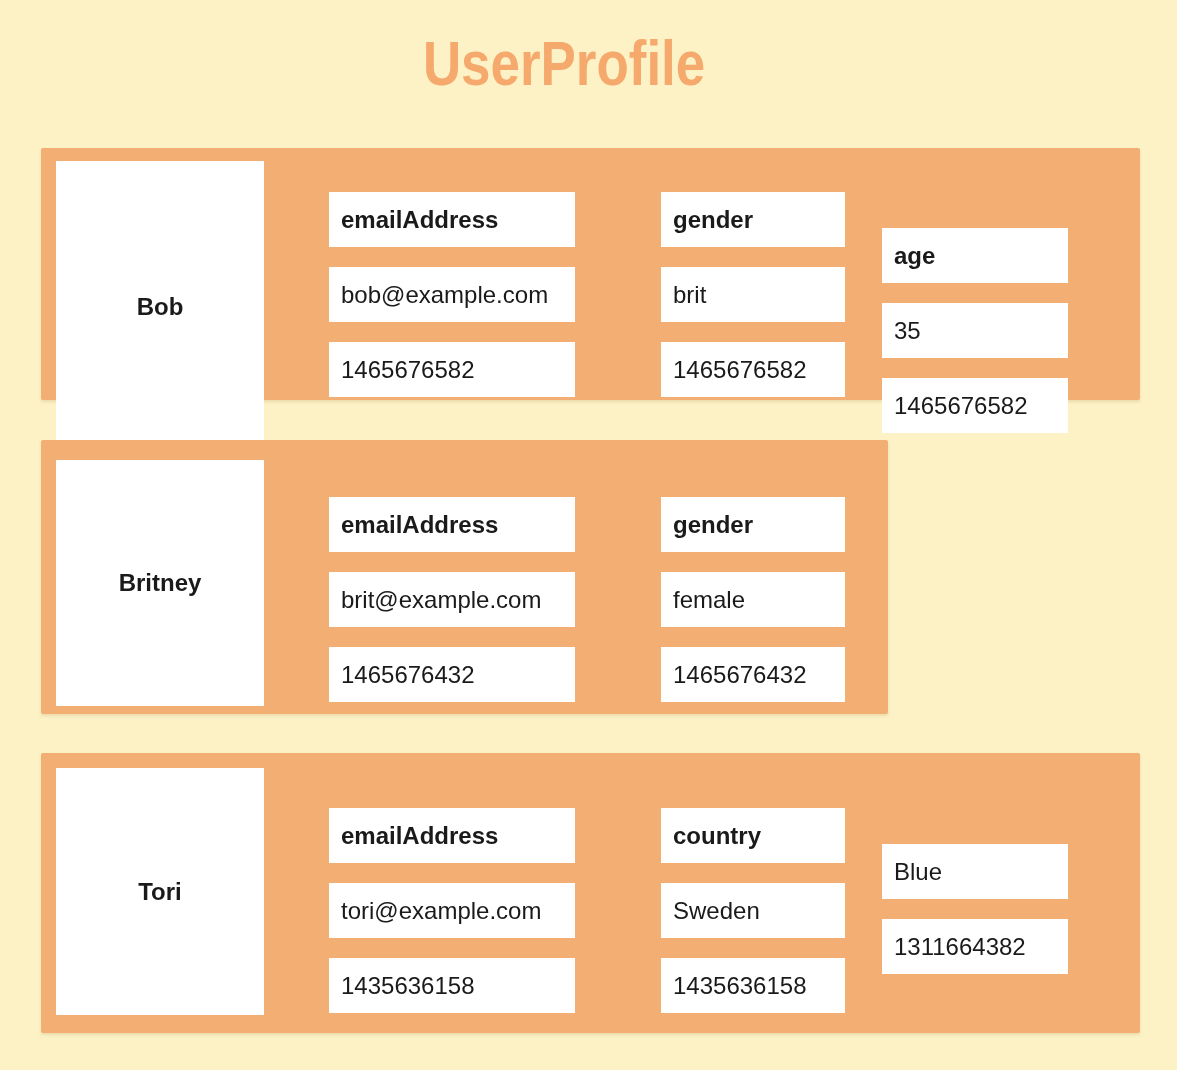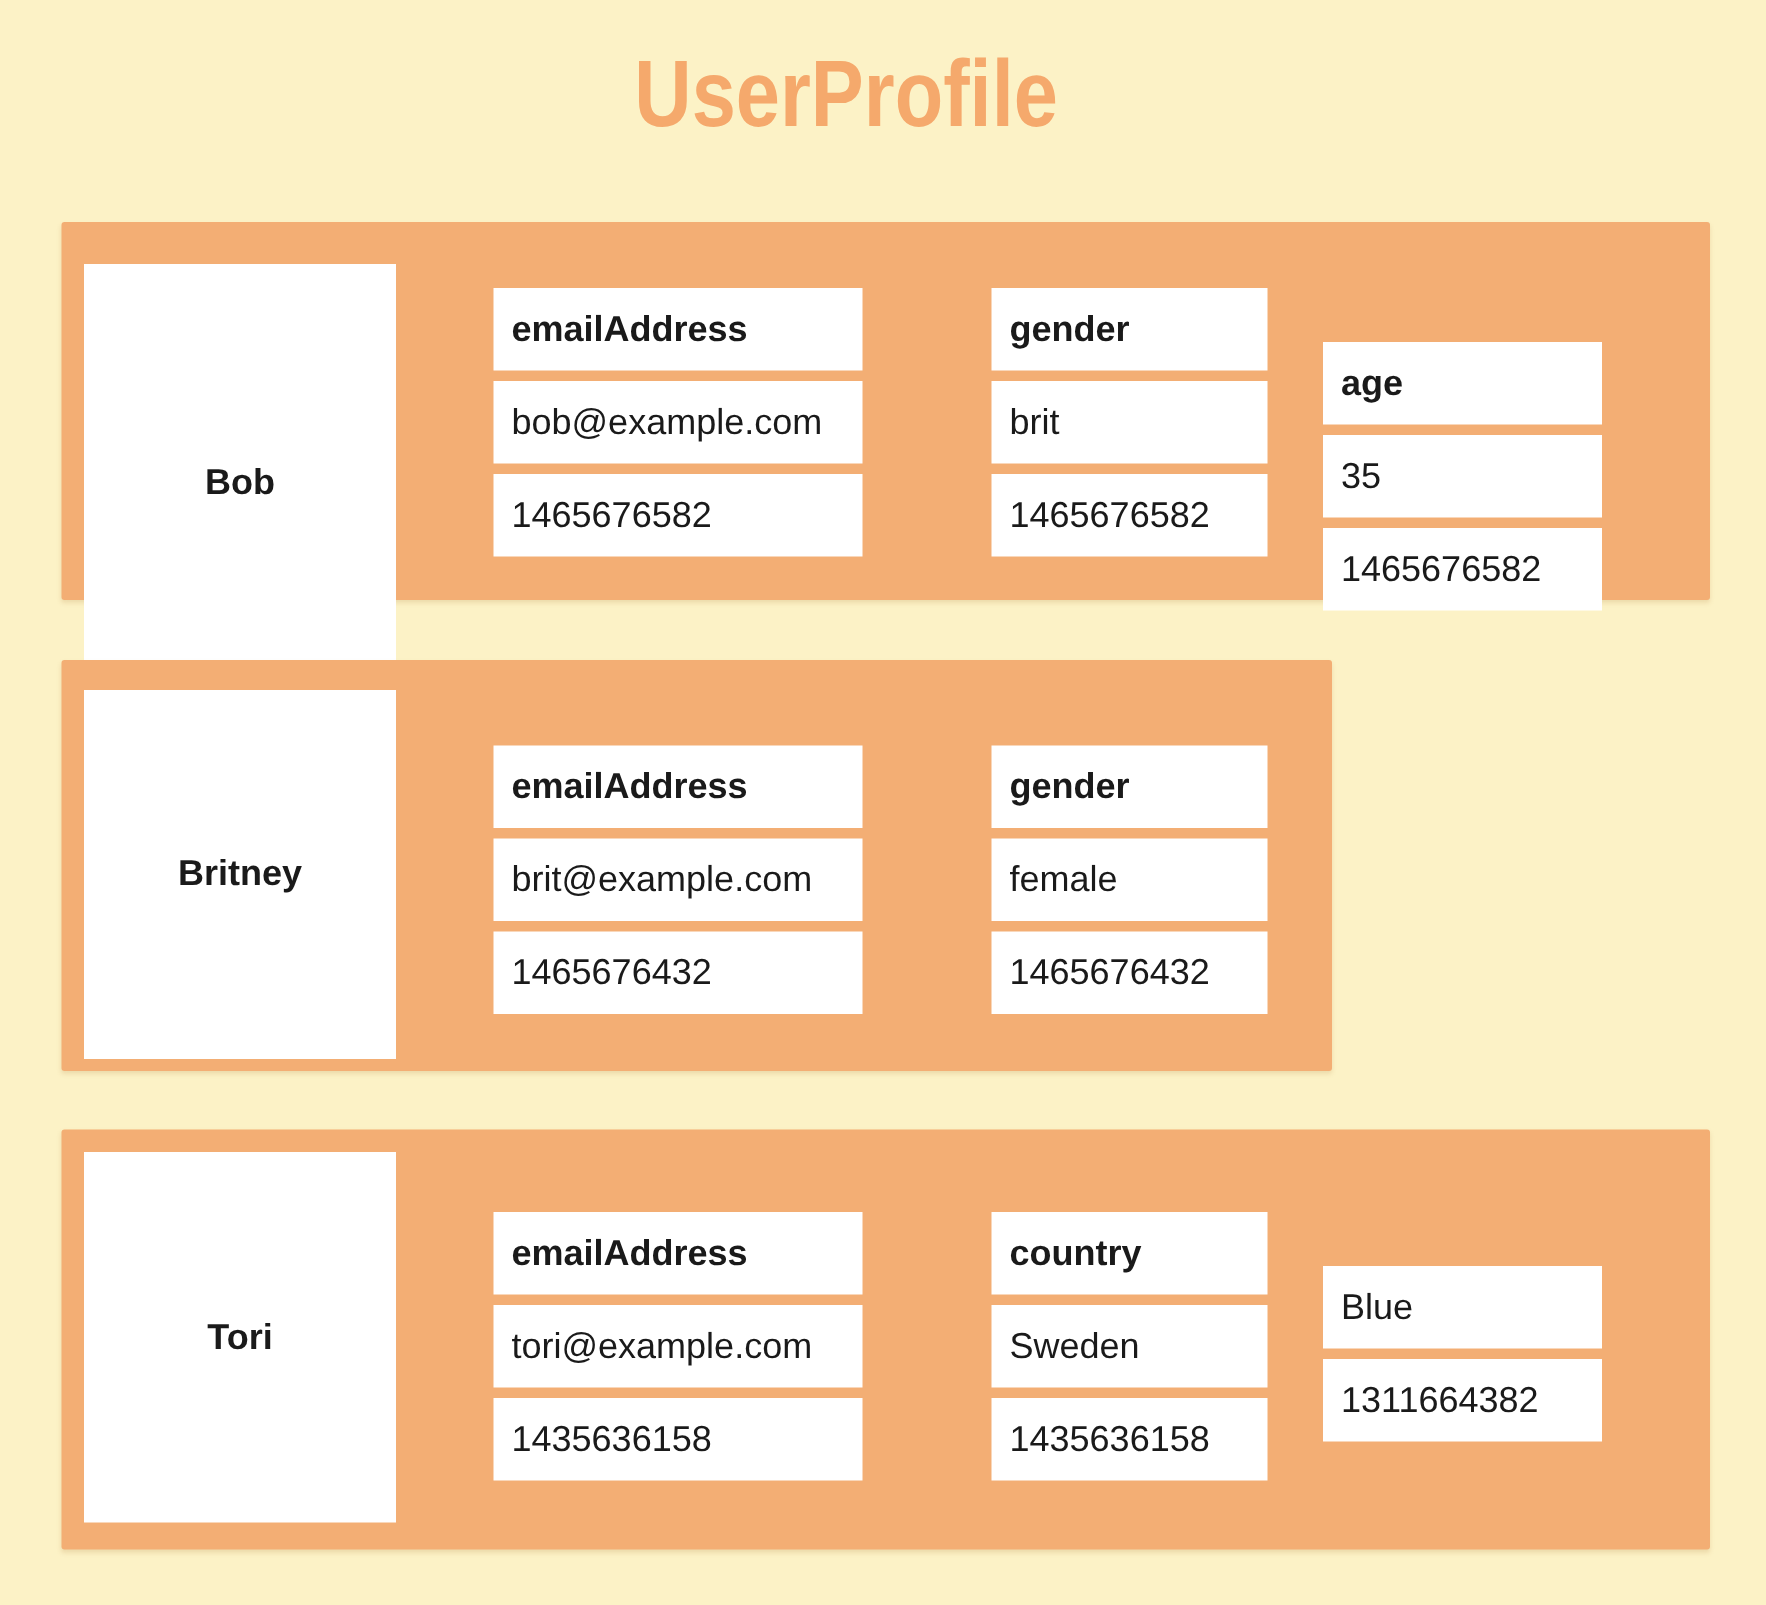--- a/index.html
+++ b/index.html
@@ -54,30 +54,30 @@
     left: 15px;
     width: 208px;
     background: var(--cell, #FFFFFF);
     display: flex;
     align-items: center;
     justify-content: center;
     font-size: 24px;
     font-weight: 700;
     color: var(--text, #1A1A1A);
   }
-  .band-1 .keybox { top: 13px; height: 292px; margin-top: 15px; }
+  .band-1 .keybox { top: 13px; height: 292px; }
   .band-2 .keybox { top: 20px; height: 246px; }
   .band-3 .keybox { top: 15px; height: 247px; }
 
   
   .colgroup {
     position: absolute;
     display: flex;
     flex-direction: column;
-    gap: 7px;
+    gap: 20px;
   }
   .band-1 .colgroup { top: 44px; }
   .band-2 .colgroup { top: 57px; }
   .band-3 .colgroup { top: 55px; }
   .col-1 { left: 288px; width: 246px; }
   .col-2 { left: 620px; width: 184px; }
   .col-3 { left: 841px; width: 186px; margin-top: 36px; }
 
   .cell {
     height: 55px;

